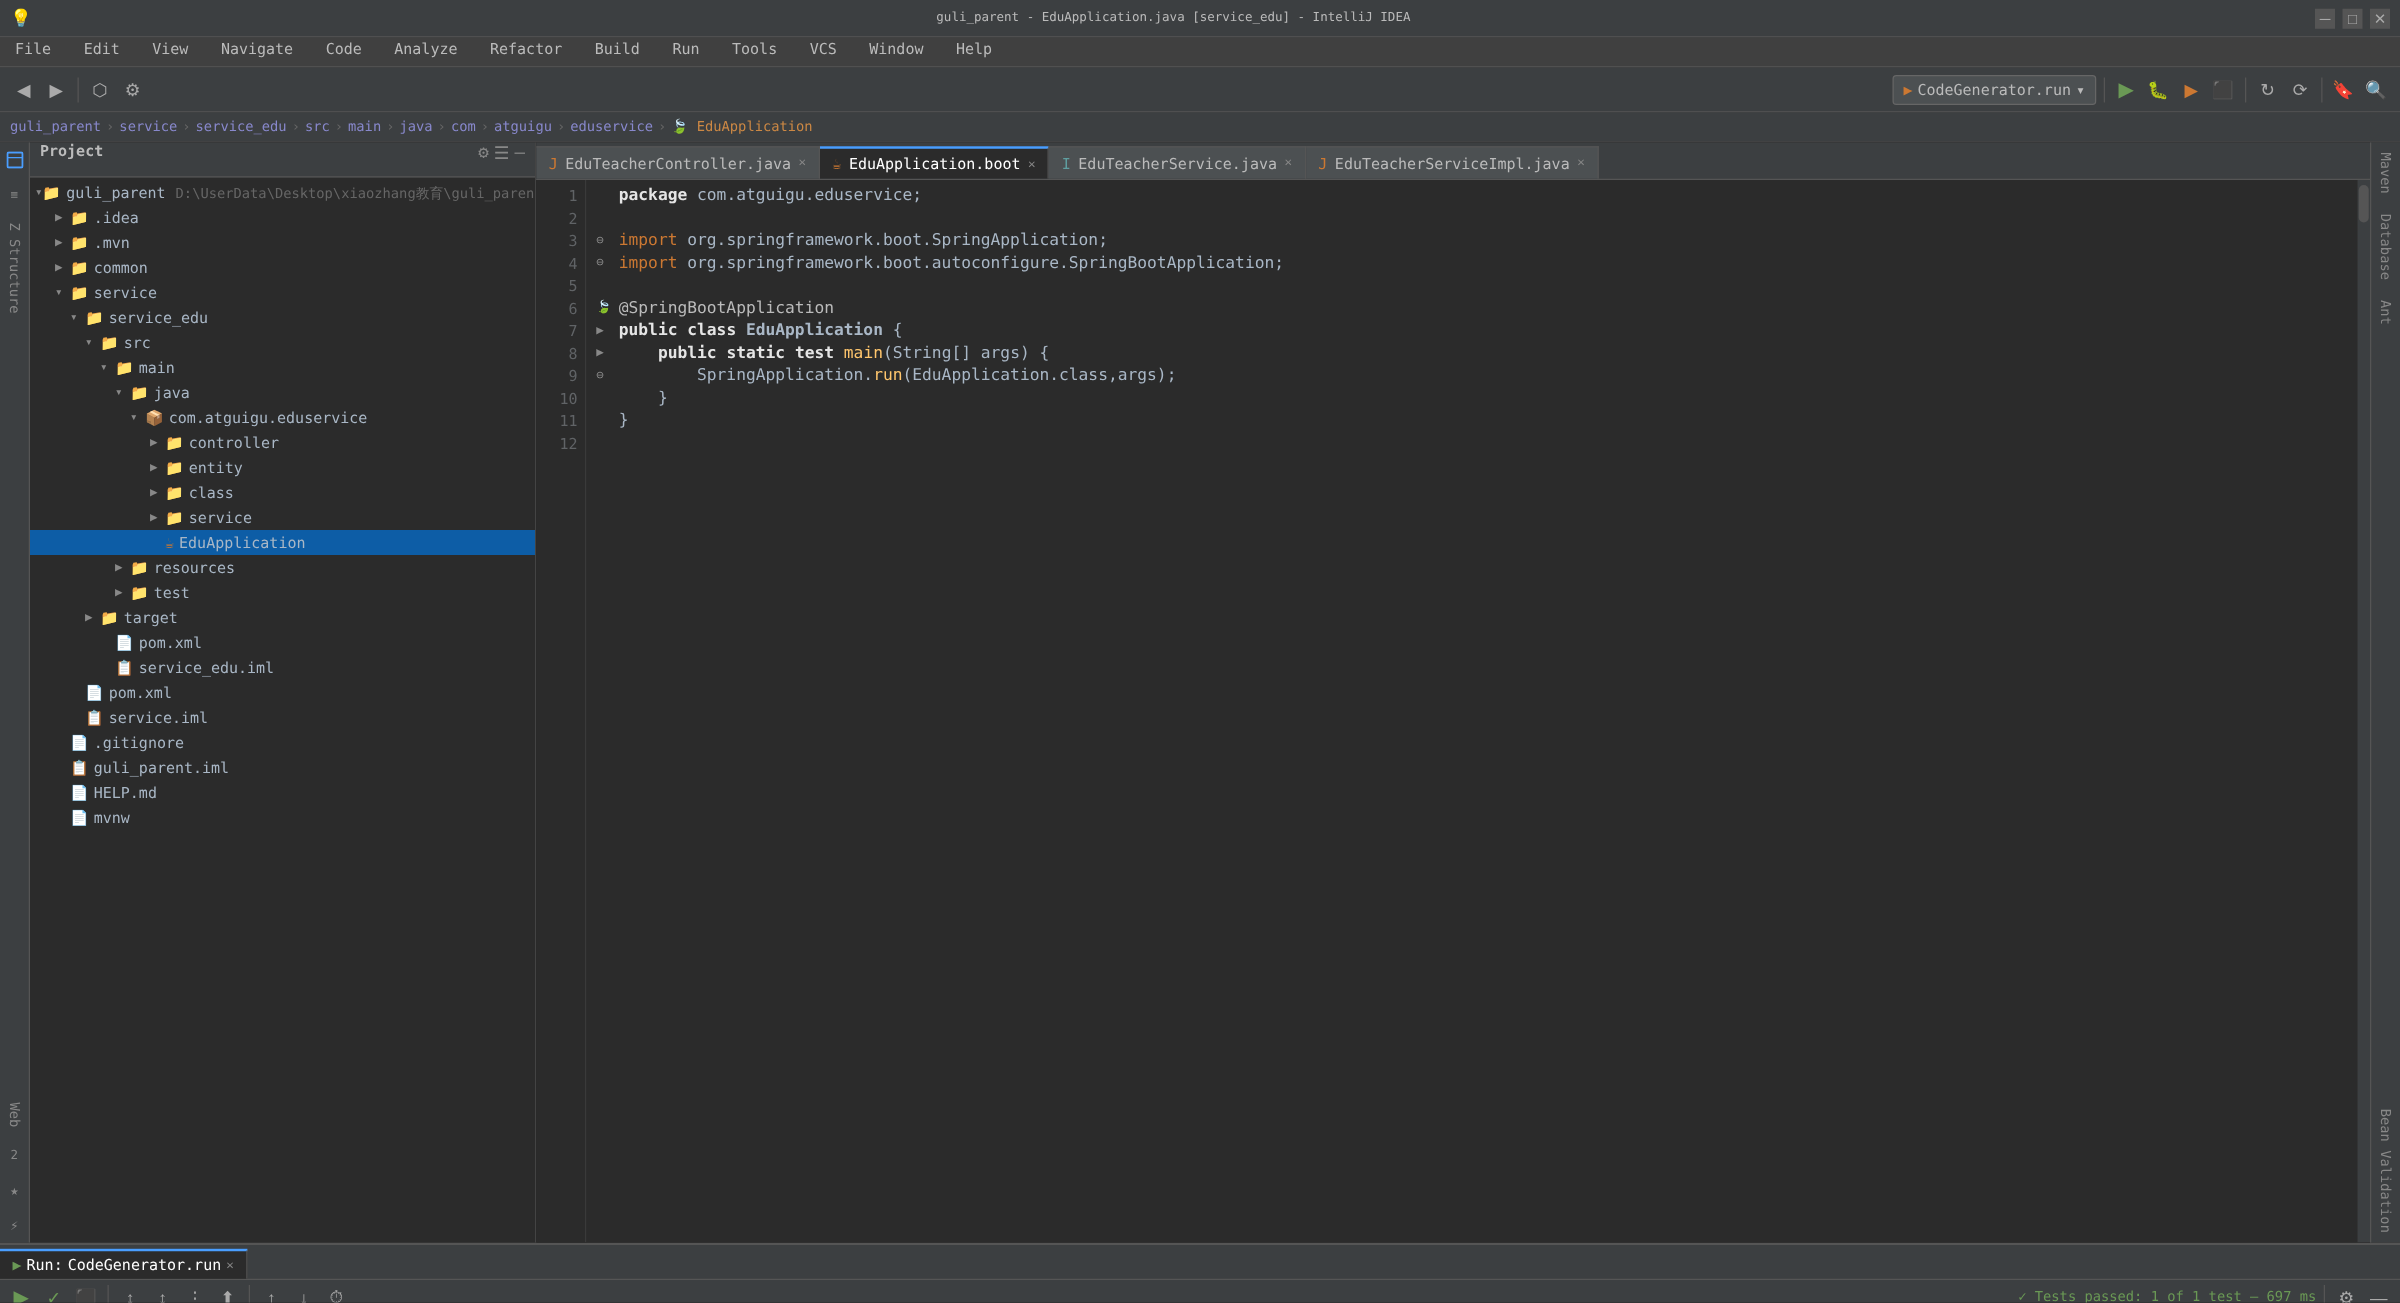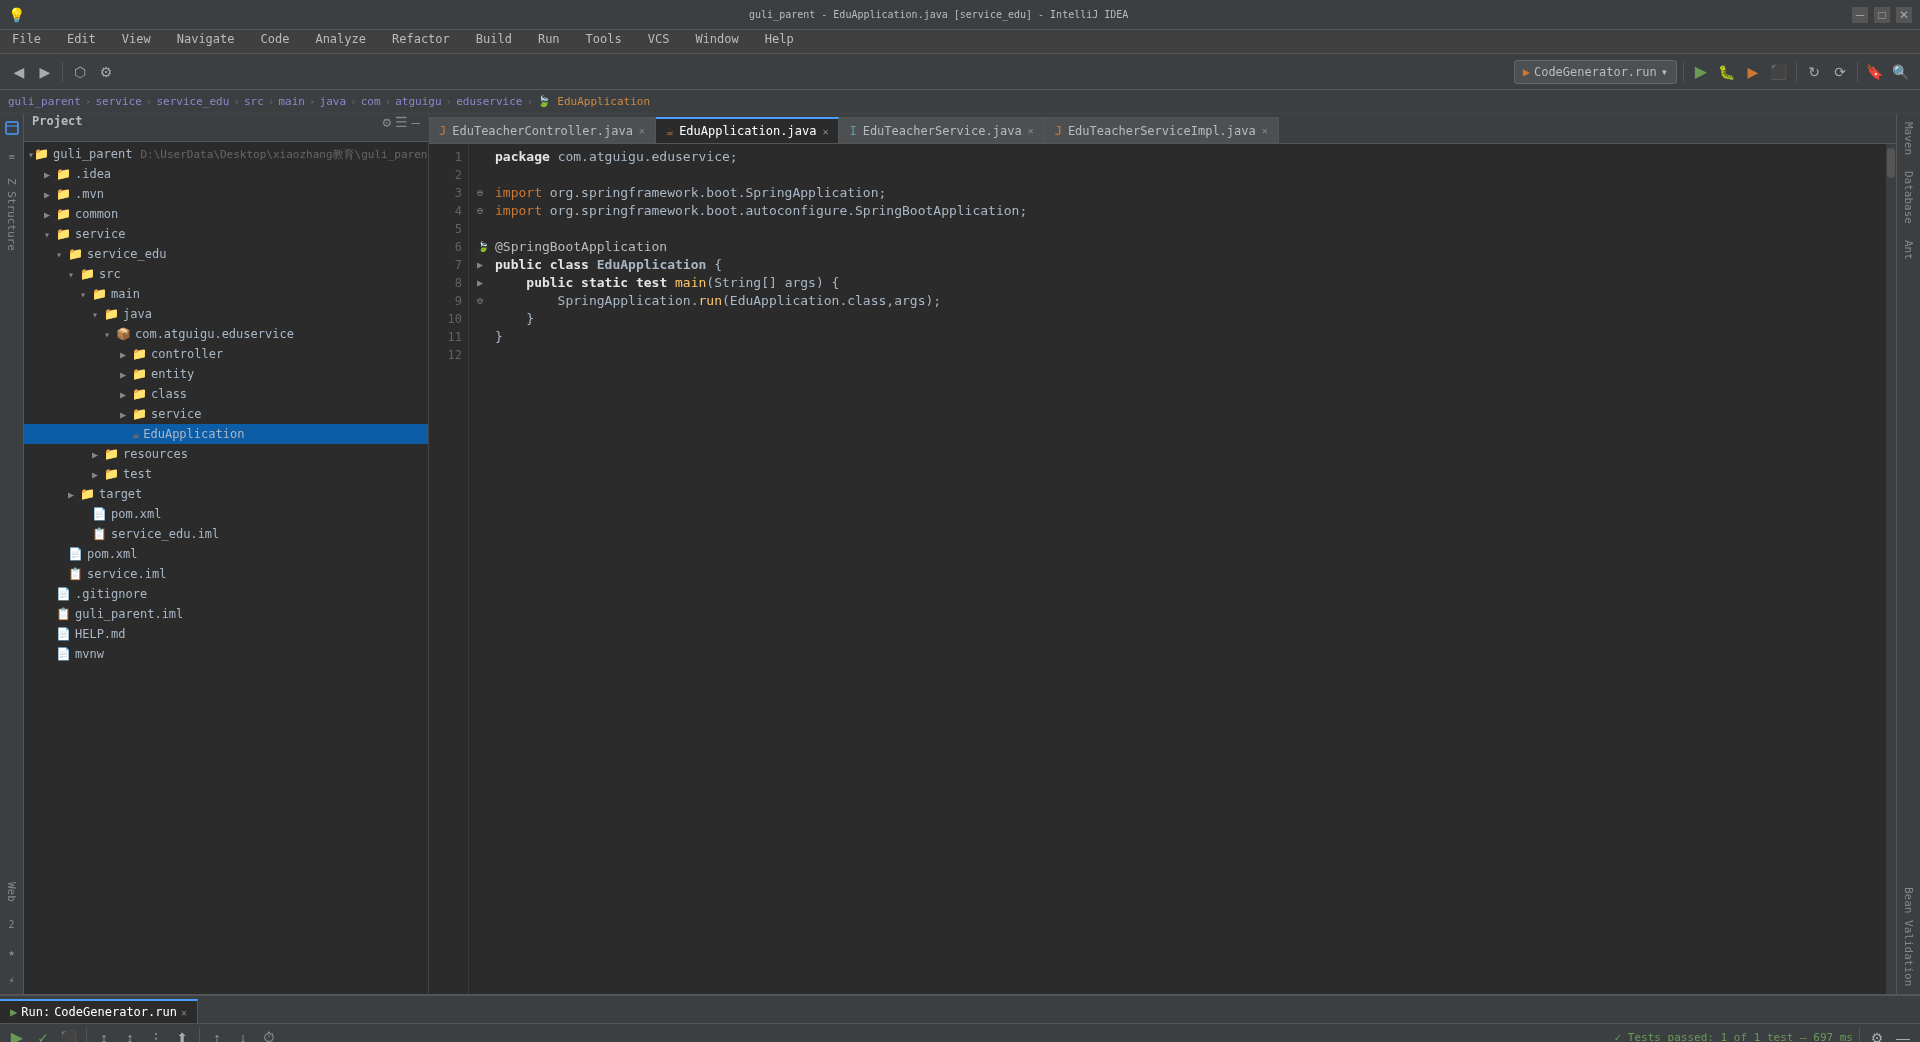--- a/index.html
+++ b/index.html
@@ -630,21 +630,21 @@
   <div class="editor-area">
 
     <div class="editor-tabs">
       <div class="editor-tab">
         <span class="tab-icon" style="color:#cc7832;">J</span>
         <span>EduTeacherController.java</span>
         <span class="tab-close">✕</span>
       </div>
       <div class="editor-tab active">
         <span class="tab-icon" style="color:#cc7832;">☕</span>
-        <span>EduApplication.java</span>
+        <span>EduApplication.boot</span>
         <span class="tab-close">✕</span>
       </div>
       <div class="editor-tab">
         <span class="tab-icon" style="color:#5f9ea0;">I</span>
         <span>EduTeacherService.java</span>
         <span class="tab-close">✕</span>
       </div>
       <div class="editor-tab">
         <span class="tab-icon" style="color:#cc7832;">J</span>
         <span>EduTeacherServiceImpl.java</span>

